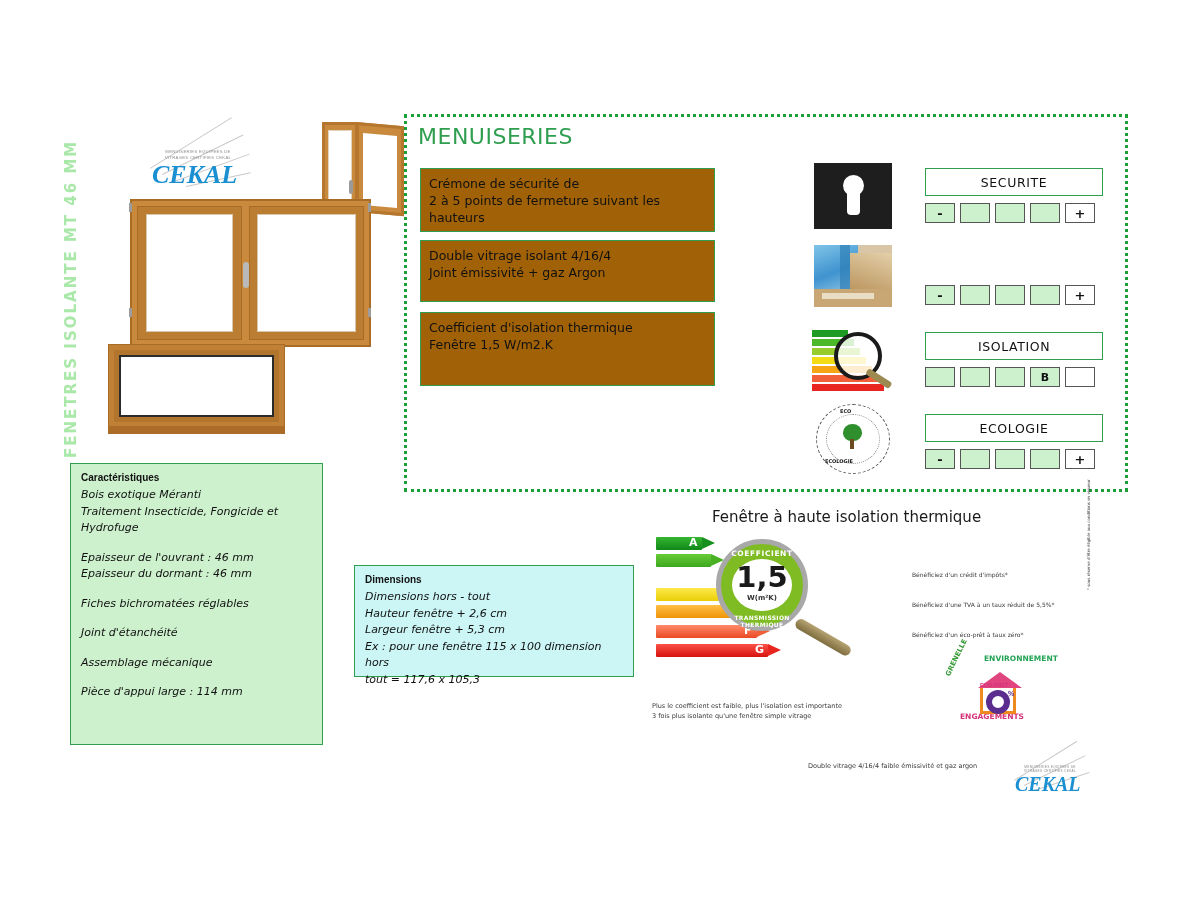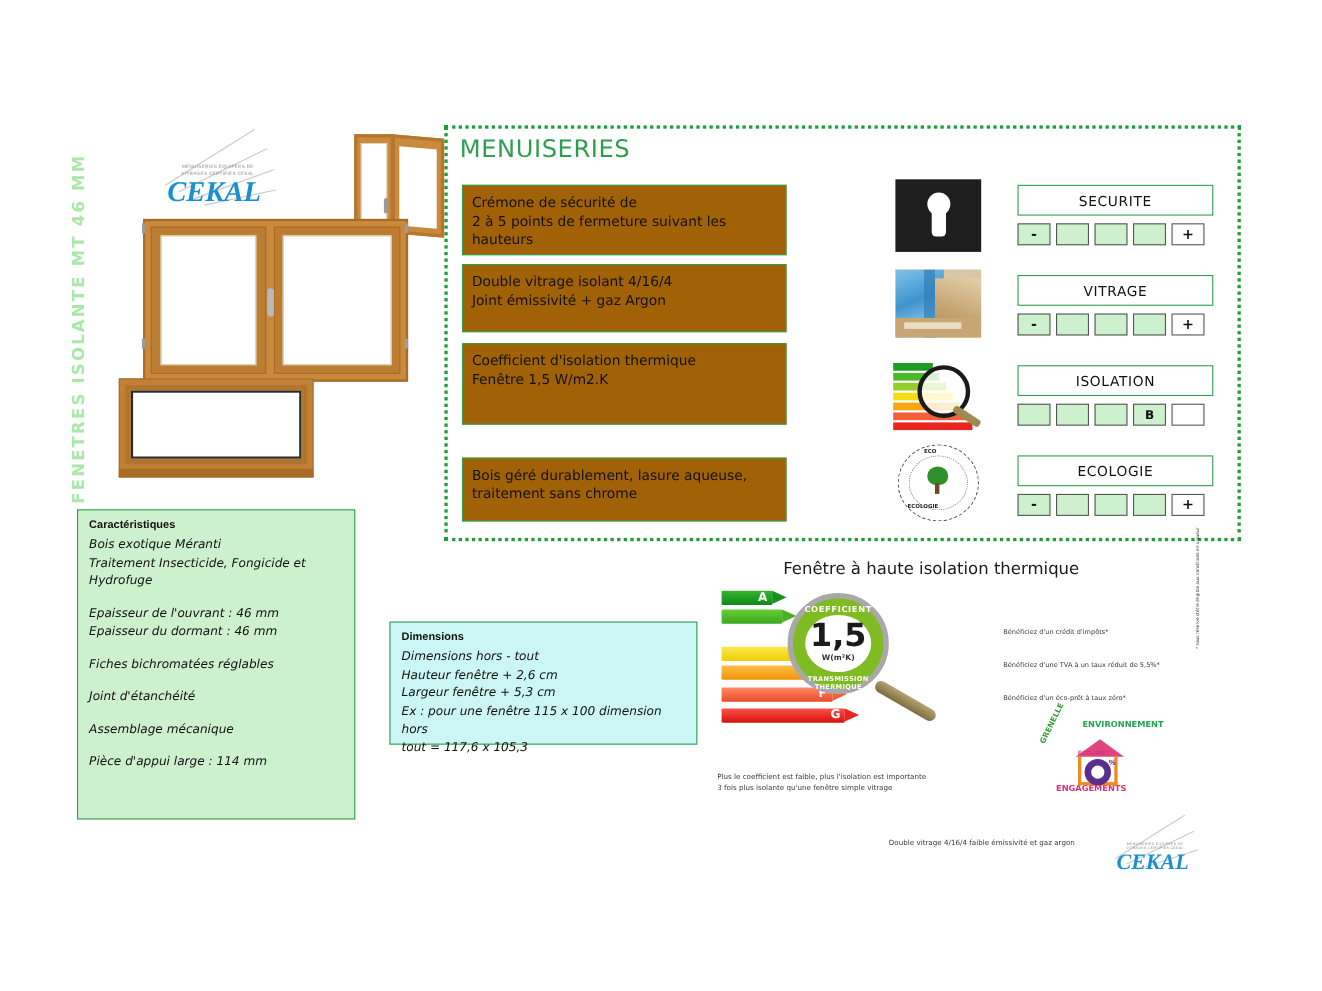--- a/index.html
+++ b/index.html
@@ -147,24 +147,20 @@
   <div class="perf-box" style="left:420px;top:240px;width:295px;height:62px;">
     <div>Double vitrage isolant 4/16/4</div>
     <div>Joint émissivité + gaz Argon</div>
   </div>
 
   <div class="perf-box" style="left:420px;top:312px;width:295px;height:74px;">
     <div>Coefficient d'isolation thermique</div>
     <div>Fenêtre 1,5 W/m2.K</div>
   </div>
 
-  <div class="perf-box" style="left:420px;top:416px;width:295px;height:58px;">
-    <div>Bois géré durablement, lasure aqueuse,</div>
-    <div>traitement sans chrome</div>
-  </div>
 
   <div class="ico ico-lock" style="left:814px;top:163px;width:78px;height:66px;">
     <div class="keyhole" style="left:29px;top:12px;width:21px;height:21px;border-radius:50%;"></div>
     <div class="keyhole" style="left:33px;top:26px;width:13px;height:26px;border-radius:0 0 4px 4px;"></div>
   </div>
 
   <div class="ico" style="left:814px;top:245px;width:78px;height:62px;background:#d8c6a6;overflow:hidden;">
     <div style="position:absolute;left:0;top:0;width:44px;height:62px;background:linear-gradient(160deg,#7fc4e8 0%,#3f93cf 45%,#bfe2f4 100%);"></div>
     <div style="position:absolute;left:26px;top:0;width:10px;height:62px;background:#2f7fb8;opacity:.7;"></div>
     <div style="position:absolute;left:36px;top:8px;width:42px;height:46px;background:linear-gradient(200deg,#e3cfa8,#b58c53);"></div>
@@ -195,21 +191,20 @@
 
   <div class="rate-label" style="left:925px;top:168px;width:178px;height:28px;">SECURITE</div>
   <div class="rate-cells" style="left:925px;top:203px;">
     <div class="rate-cell sign">-</div>
     <div class="rate-cell"></div>
     <div class="rate-cell"></div>
     <div class="rate-cell"></div>
     <div class="rate-cell empty sign">+</div>
   </div>
 
-  <div class="rate-label" style="left:925px;top:250px;width:178px;height:28px;">VITRAGE</div>
   <div class="rate-cells" style="left:925px;top:285px;">
     <div class="rate-cell sign">-</div>
     <div class="rate-cell"></div>
     <div class="rate-cell"></div>
     <div class="rate-cell"></div>
     <div class="rate-cell empty sign">+</div>
   </div>
 
   <div class="rate-label" style="left:925px;top:332px;width:178px;height:28px;">ISOLATION</div>
   <div class="rate-cells" style="left:925px;top:367px;">

